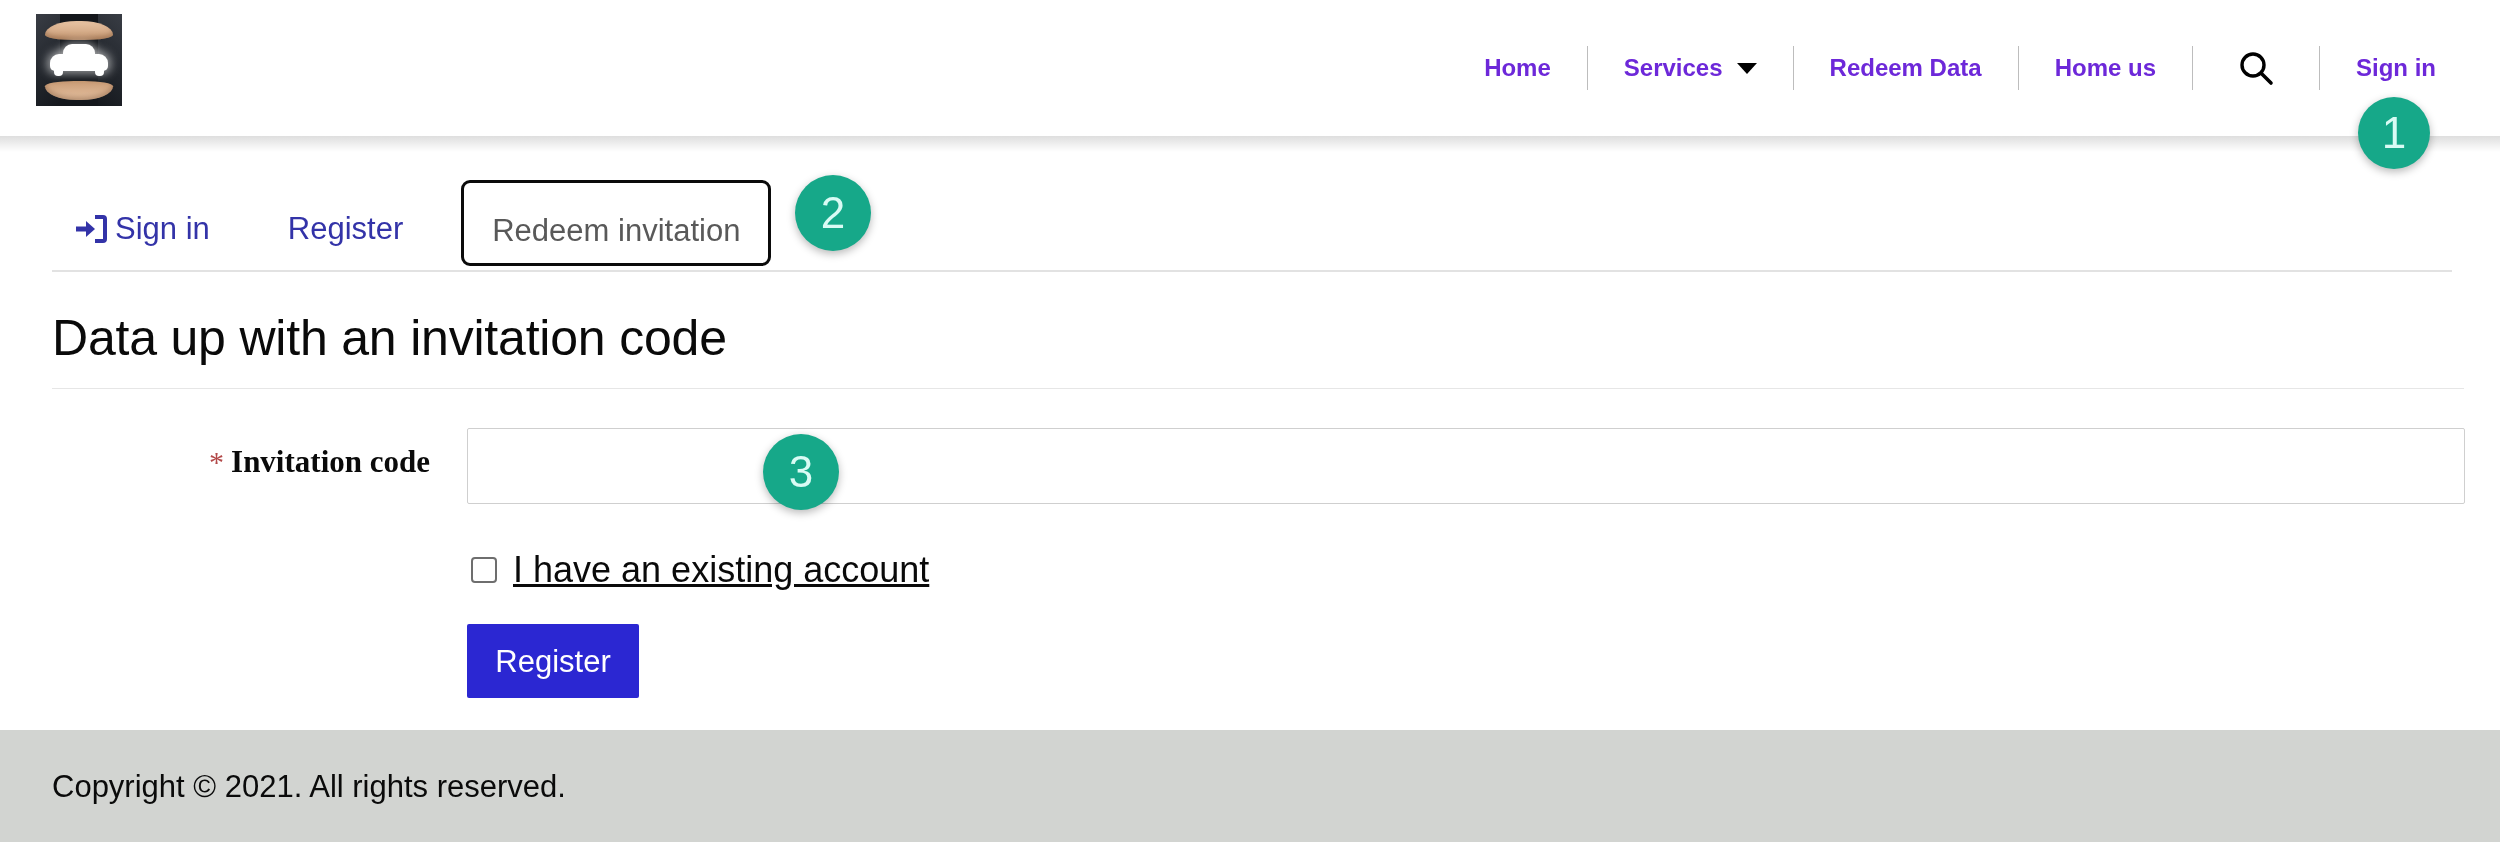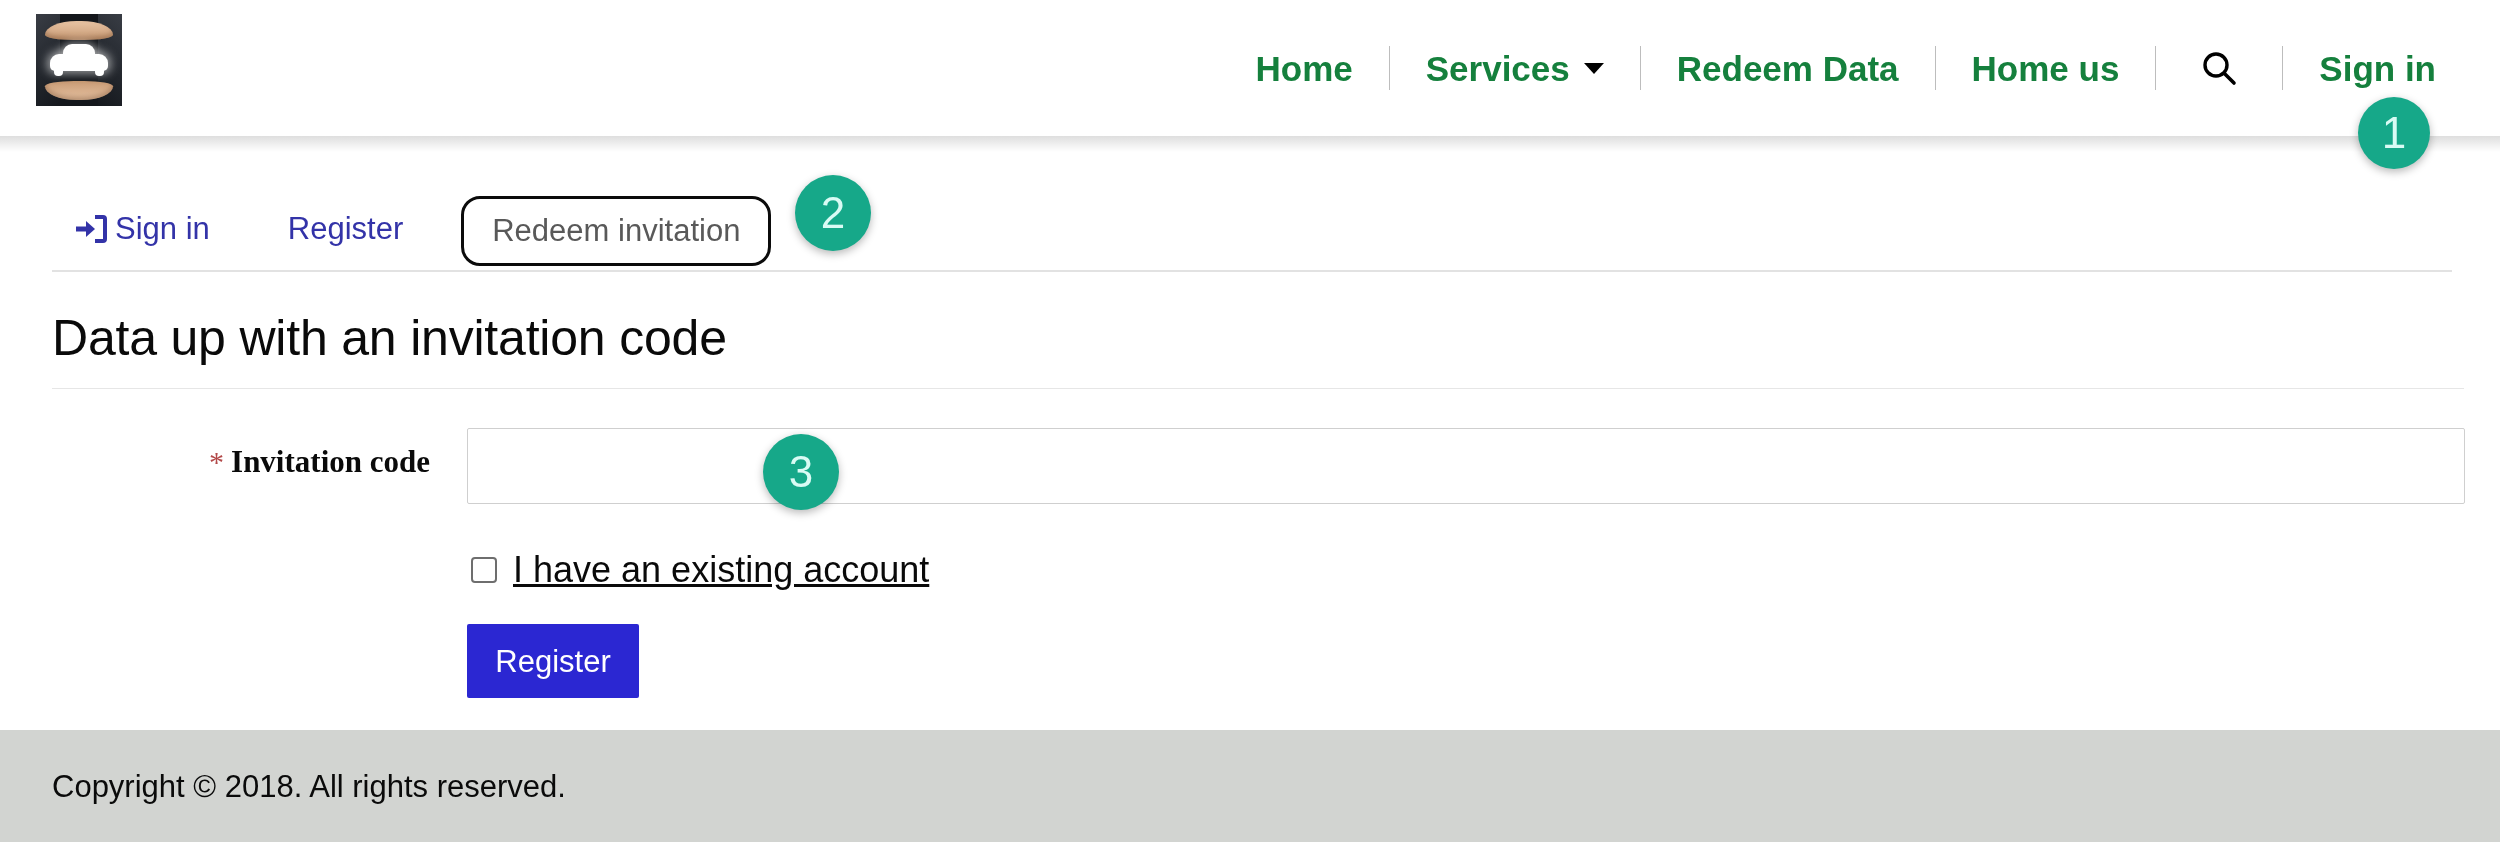--- a/index.html
+++ b/index.html
@@ -98,23 +98,23 @@
   .brand-logo .wheel-r { right: 4px; }
 
   .main-nav {
     position: absolute;
     right: 28px; top: 0;
     height: 136px;
     display: flex;
     align-items: center;
   }
   .nav-item {
-    font-size: 35px;
+    font-size: 24px;
     font-weight: bold;
-    color: #15803d;
+    color: #6d28d9;
     text-decoration: none;
     white-space: nowrap;
     padding: 0 36px;
     display: flex;
     align-items: center;
     line-height: 1;
     cursor: pointer;
   }
   .nav-sep {
     width: 1px;
@@ -163,24 +163,24 @@
   .tab-register { margin-left: 78px; }
   .signin-icon {
     display: inline-flex;
     margin-right: 7px;
     align-items: center;
   }
   .tab-active {
     position: relative;
     margin-left: 58px;
     margin-bottom: 4px;
-    padding: 16px 28px 17px 28px;
+    padding: 32px 28px 17px 28px;
     background: #ffffff;
     border: 3px solid #0b0b0b;
-    border-radius: 19px;
+    border-radius: 9px;
     color: #595959;
     font-size: 31px;
     line-height: 1;
     white-space: nowrap;
     cursor: pointer;
     text-decoration: none;
   }
 
   
   .page-title {
@@ -406,20 +406,20 @@
   </div>
 
   <div class="checkbox-row">
     <input type="checkbox" class="cb-box" id="existacct" style="">
     <label class="cb-label" for="existacct">I have an existing account</label>
   </div>
 
   <button class="register-btn" type="submit">Register</button>
 
   <footer class="site-footer">
-    <span class="footer-text">Copyright © 2018. All rights reserved.</span>
+    <span class="footer-text">Copyright © 2021. All rights reserved.</span>
   </footer>
 
   <div class="marker marker-1">1</div>
   <div class="marker marker-2">2</div>
   <div class="marker marker-3">3</div>
 
 </div>
 
 </body></html>

